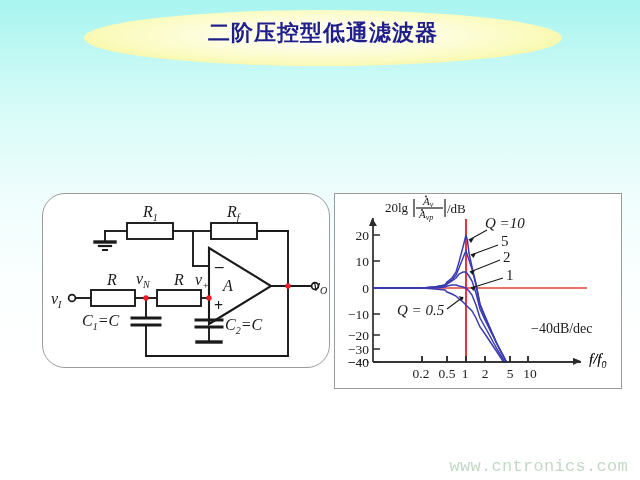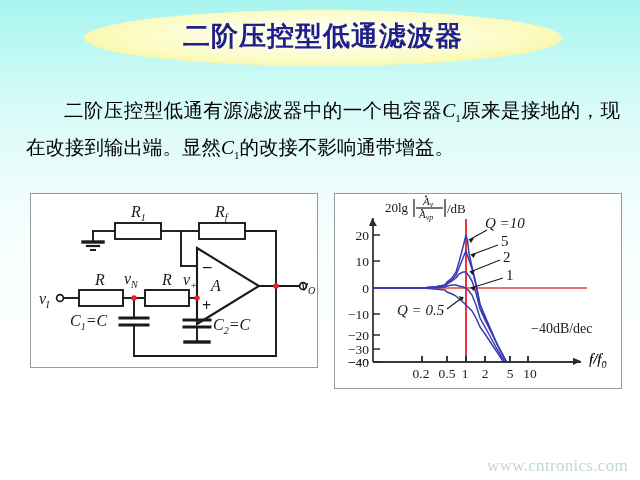--- a/index.html
+++ b/index.html
@@ -32,21 +32,21 @@
     border-radius: 50% / 50%;
     background: radial-gradient(ellipse at 50% 45%,
         #ffffff 0%, #fdfde4 30%, #fbfbbf 62%, #f6f49a 84%, #f2f08c 100%);
   }
   #title-text {
     position: absolute;
     left: 84px; top: 18px;
     width: 478px;
     text-align: center;
     font-family: "Liberation Serif", serif;
-    font-size: 27px;
+    font-size: 22px;
     font-weight: bold;
     color: #1f1f8c;
     letter-spacing: 1px;
     white-space: nowrap;
   }
 
   
   #body-text {
     position: absolute;
     left: 26px; top: 96px;
@@ -64,58 +64,57 @@
   }
   #body-text sub { font-size: 11px; font-style: normal; }
 
   
   .panel {
     position: absolute;
     background: #ffffff;
     border: 1px solid #9a9a9a;
     box-sizing: border-box;
   }
-  #panel-circuit { left: 30px;  top: 193px; width: 288px; height: 175px; }
+  #panel-circuit { left: 42px;  top: 193px; width: 288px; height: 175px; border-radius: 23px; }
   #panel-plot    { left: 334px; top: 193px; width: 288px; height: 196px; }
 
   .panel svg { display: block; }
 
   
   .caption {
     position: absolute;
     font-family: "Liberation Sans", sans-serif;
     font-size: 16px;
     font-weight: bold;
     color: #c0392b;
     white-space: nowrap;
   }
   #caption-circuit { left: 30px;  top: 424px; width: 288px; text-align: center; }
   #caption-plot    { left: 334px; top: 424px; width: 288px; text-align: center; }
 
   
   #watermark {
     position: absolute;
     right: 12px; bottom: 4px;
-    font-family: Liberation Serif, serif;
+    font-family: Liberation Mono, monospace;
     font-size: 17px;
     color: #c3d9c6;
     letter-spacing: 0.3px;
     white-space: nowrap;
     margin-top: 18px;
   }
 </style>
 </head>
 <body>
 
 <div id="slide">
 
   <div id="title-ellipse"></div>
   <div id="title-text">二阶压控型低通滤波器</div>
 
-  <div id="body-text"><span>二阶压控型低通有源滤波器中的一个电容器</span><span class="var"><span>C</span><sub>1</sub></span><span>原来是接地的，现在改接到输出端。显然</span><span class="var"><span>C</span><sub>1</sub></span><span>的改接不影响通带增益。</span></div>
 
   <div class="panel" id="panel-circuit">
     <svg width="286" height="173" viewBox="0 0 286 173">
       <g stroke="#1a1a1a" stroke-width="1.9" fill="none" stroke-linecap="square">
 
         <path d="M62 37 L62 48"></path>
         <path d="M52 48 L72 48" stroke-width="3.4"></path>
         <path d="M56 52 L68 52" stroke-width="2.2"></path>
         <path d="M60 56 L64 56" stroke-width="2.0"></path>
 

